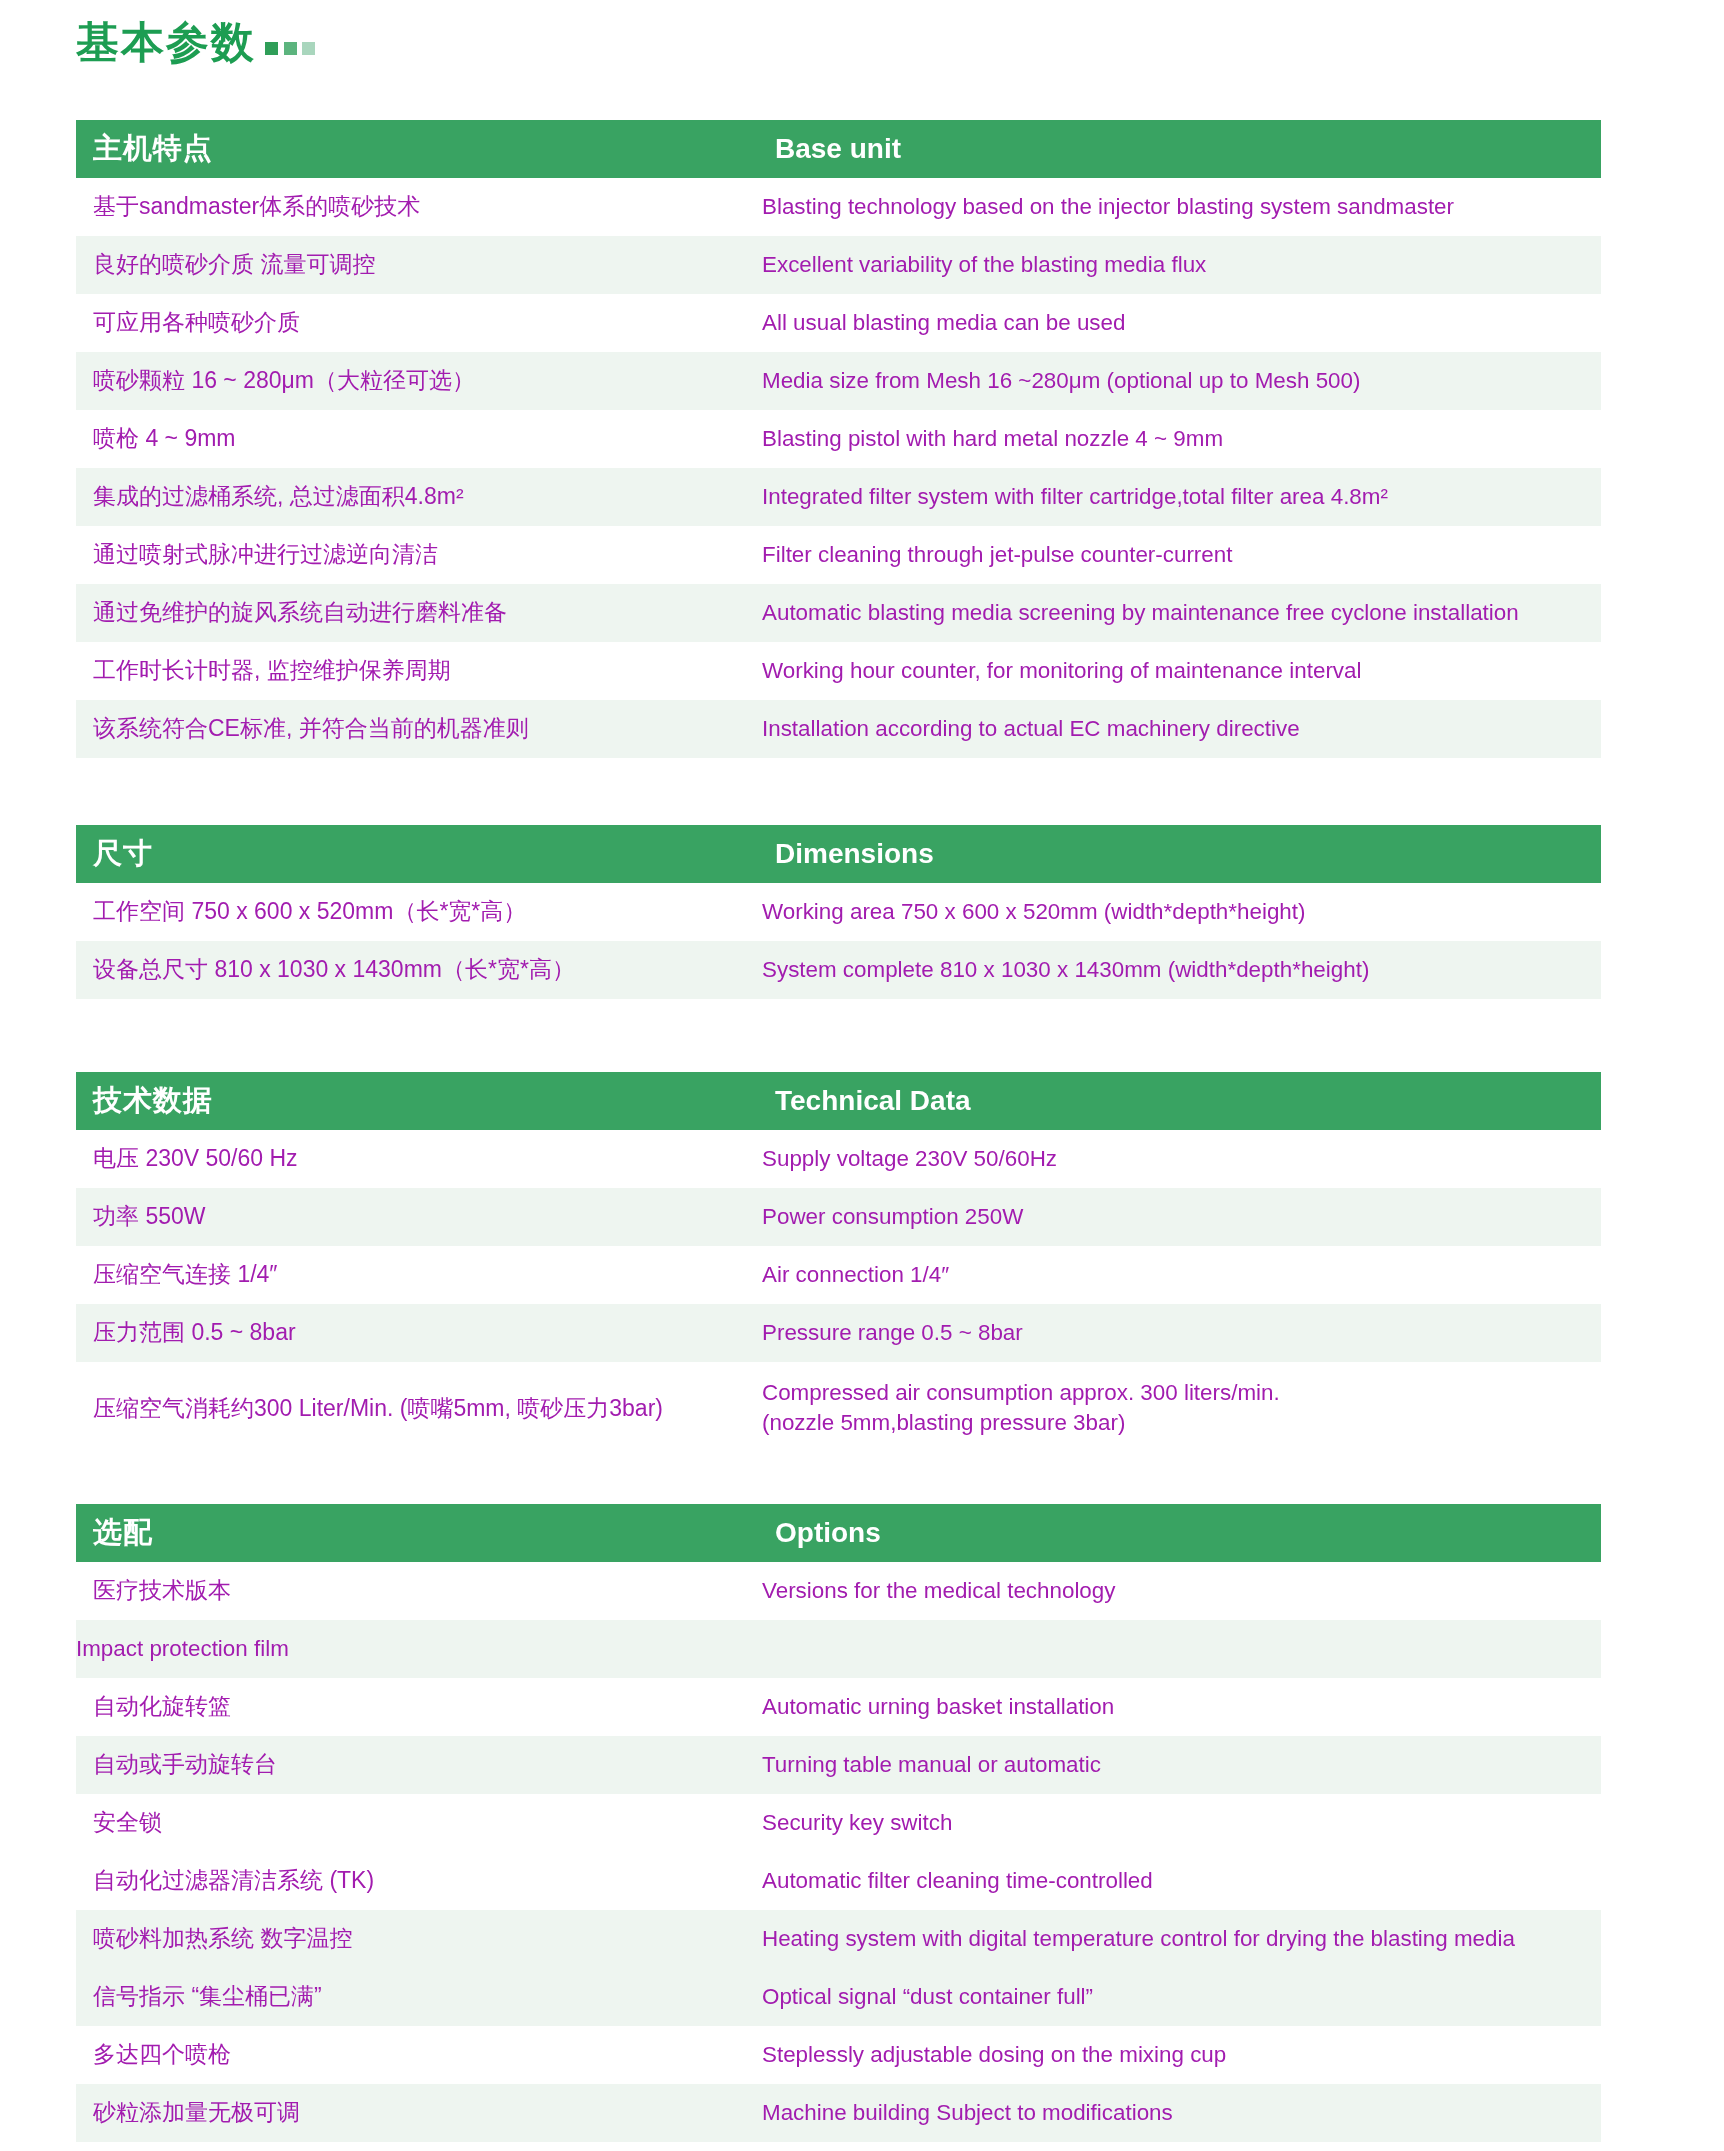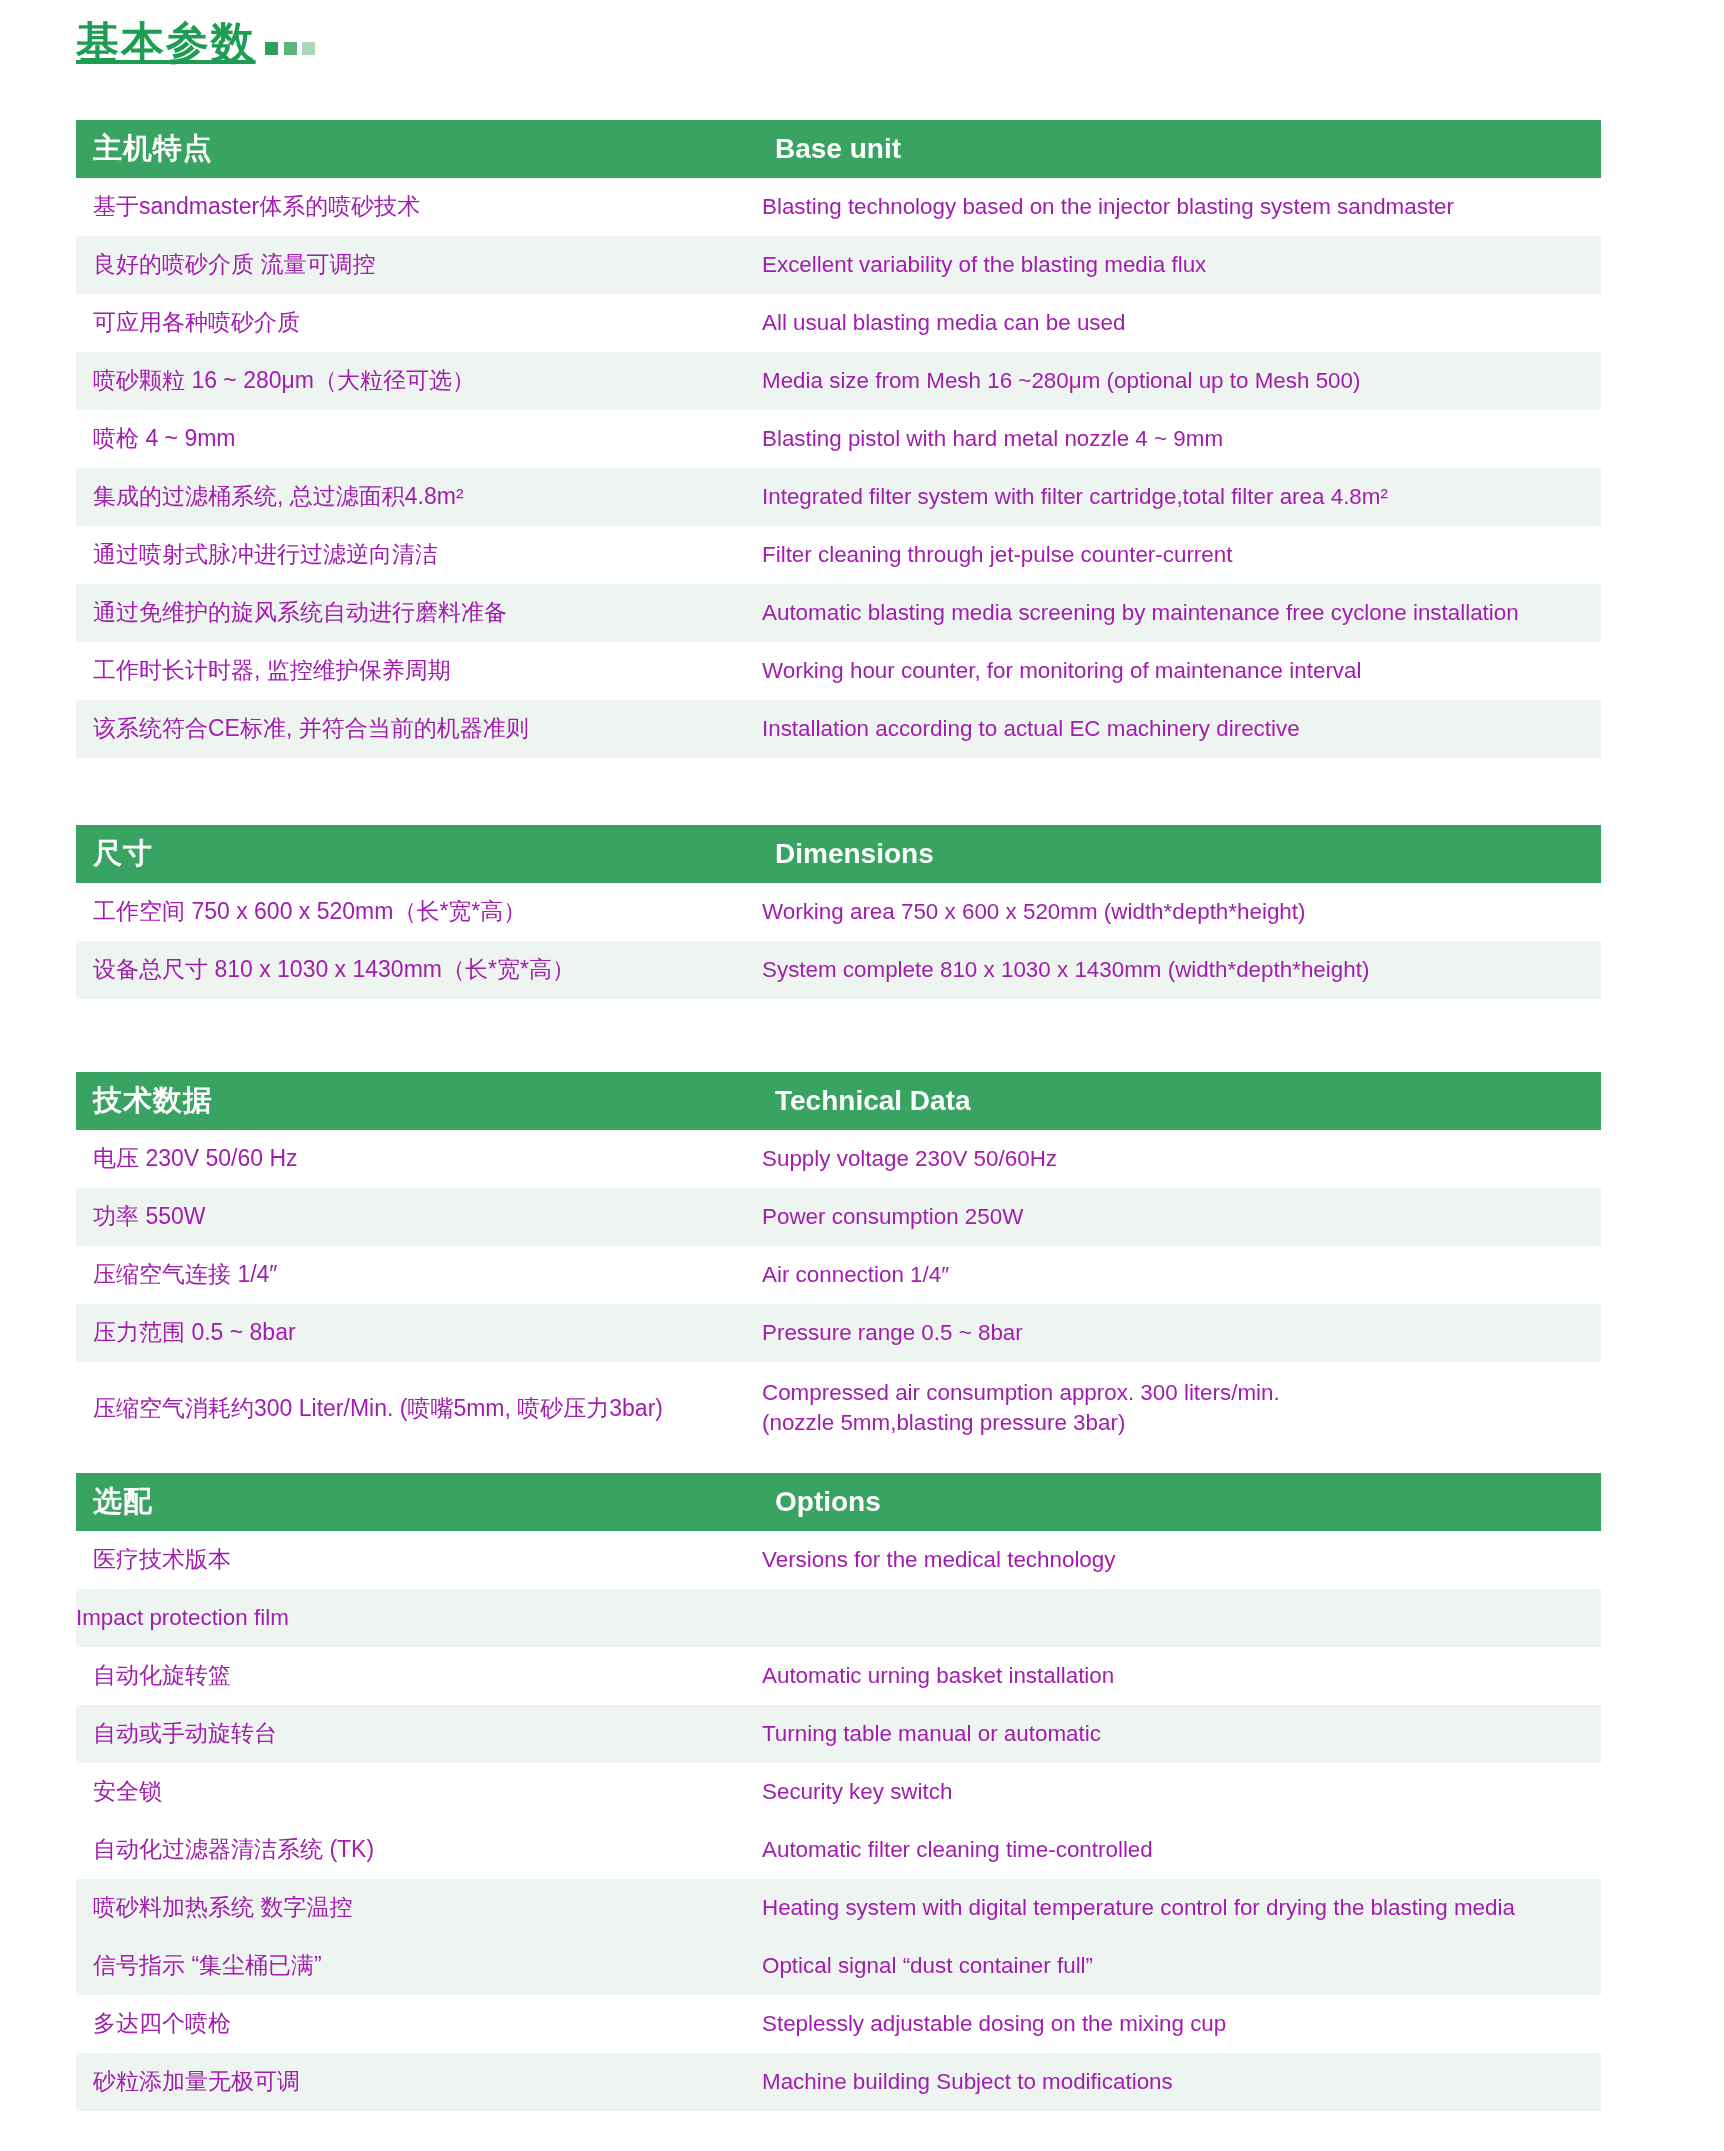--- a/index.html
+++ b/index.html
@@ -24,39 +24,38 @@
     margin-bottom: 54px;
     padding-top: 3.7px;
   }
   .doc-title {
     margin: 0;
     font-size: 43px;
     font-weight: bold;
     color: #1d9d52;
     letter-spacing: 1.9px;
     line-height: 1.1;
-    text-decoration: underline;
   }
   .accent-squares {
     display: flex;
     align-items: center;
     gap: 5.6px;
     margin-left: 9.3px;
     margin-top: 13px;
   }
   .accent-squares .sq {
     width: 13px;
     height: 13px;
     display: inline-block;
   }
   
   .spec-section { width: 1525px; }
   #sections section:nth-of-type(2) { margin-top: 67px; }
   #sections section:nth-of-type(3) { margin-top: 73px; }
-  #sections section:nth-of-type(4) { margin-top: 18px; }
+  #sections section:nth-of-type(4) { margin-top: 49px; }
 
   .section-header {
     display: grid;
     grid-template-columns: 686px 1fr;
     align-items: center;
     height: 58px;
     background: #39a362;
     color: #ffffff;
     gap: 13px;
   }

